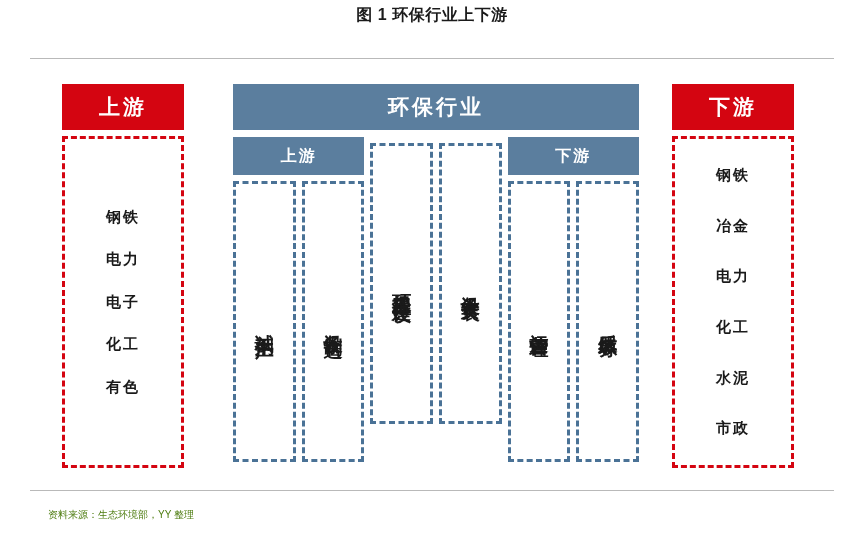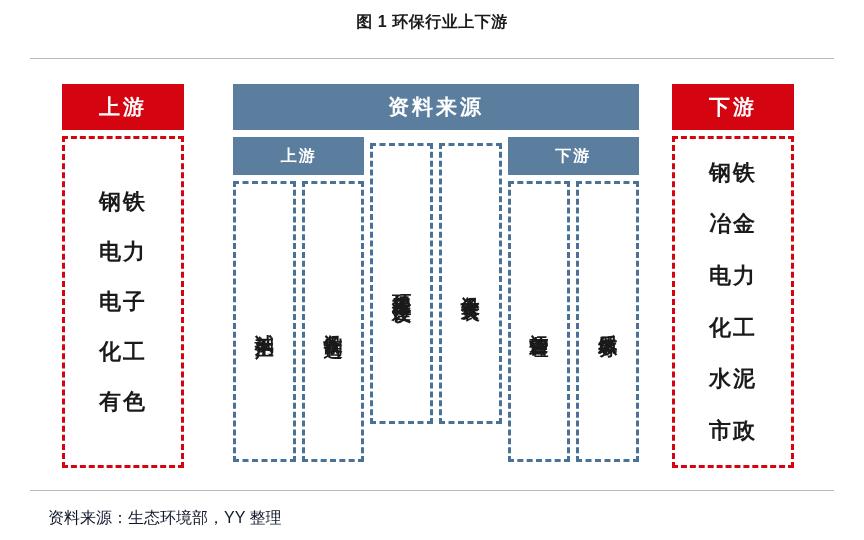--- a/index.html
+++ b/index.html
@@ -18,21 +18,21 @@
     position: relative;
     width: 864px;
     height: 540px;
     box-sizing: border-box;
   }
 
   
   .title-band {
     position: absolute;
     left: 0;
-    top: 12px;
+    top: 5px;
     width: 864px;
     text-align: center;
     font-size: 16px;
     font-weight: bold;
     letter-spacing: 0.5px;
     color: #1a1a1a;
   }
   .rule {
     position: absolute;
     left: 30px;
@@ -41,22 +41,22 @@
     background: #b9b9b9;
   }
   .rule-top { top: 58px; }
   .rule-bottom { top: 490px; }
 
   
   .source {
     position: absolute;
     left: 48px;
     top: 508px;
-    font-size: 16px;
-    color: #0f172a;
+    font-size: 10px;
+    color: #4d7c0f;
   }
 
   
   .side-col {
     position: absolute;
     width: 122px;
   }
   .side-col.left { left: 62px; top: 84px; }
   .side-col.right { left: 672px; top: 84px; }
 
@@ -76,21 +76,21 @@
     height: 332px;
     border: 3px dashed #d40511;
     box-sizing: border-box;
     display: flex;
     flex-direction: column;
     align-items: center;
     justify-content: center;
   }
   .side-body.spaced { justify-content: space-evenly; }
   .side-item {
-    font-size: 22px;
+    font-size: 15px;
     font-weight: bold;
     color: #1a1a1a;
     letter-spacing: 2px;
     line-height: 1.1;
   }
   .side-body.left-body .side-item { margin: 13px 0; }
   .side-body.right-body .side-item { margin: 6px 0; }
 
   
   .center {
@@ -168,21 +168,21 @@
     <div class="side-body left-body">
       <div class="side-item">钢铁</div>
       <div class="side-item">电力</div>
       <div class="side-item">电子</div>
       <div class="side-item">化工</div>
       <div class="side-item">有色</div>
     </div>
   </div>
 
   <div class="center">
-    <div class="center-head">资料来源</div>
+    <div class="center-head">环保行业</div>
     <div class="center-groups">
 
       <div class="group">
         <div class="group-head">上游</div>
         <div class="group-body">
           <div class="vbox">
             <span class="vtext">试剂生产</span>
           </div>
           <div class="vbox">
             <span class="vtext">设备制造</span>

